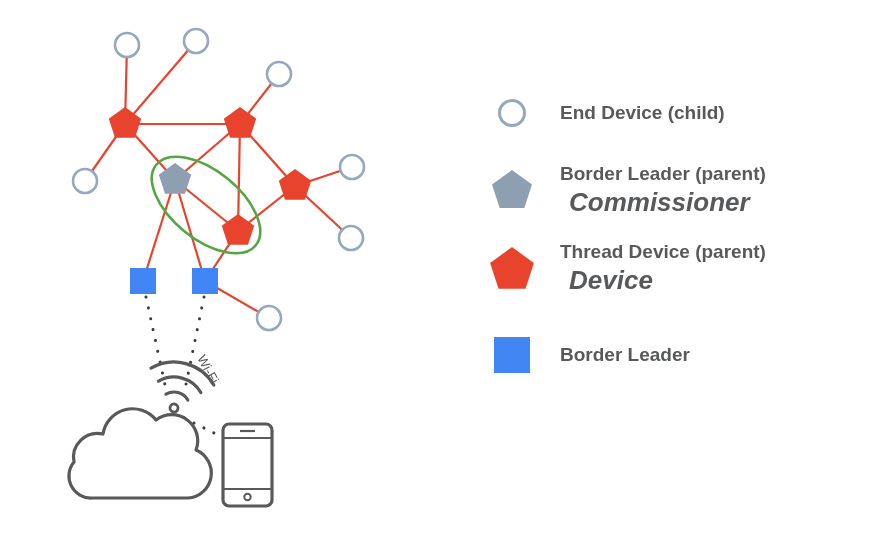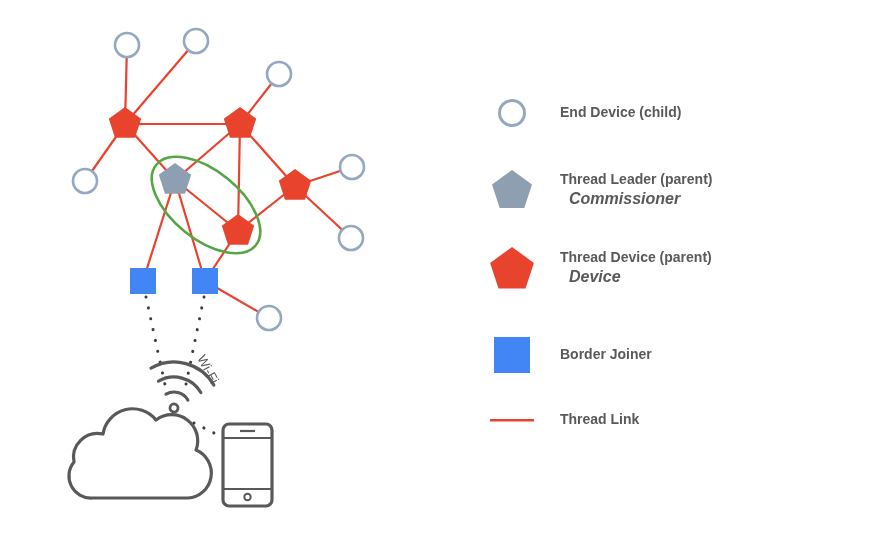--- a/index.html
+++ b/index.html
@@ -3,22 +3,22 @@
 <meta charset="utf-8">
 <style>
   * { box-sizing: border-box; }
   body { margin: 0; background: #ffffff; font-family: "Liberation Sans", sans-serif; }
   .page { position: relative; width: 869px; height: 536px; background: #ffffff; overflow: hidden; }
   .topology { position: absolute; left: 0; top: 0; }
   .legend { position: absolute; left: 487px; top: 0; width: 370px; height: 536px; }
   .legend-row { position: absolute; left: 0; display: flex; align-items: center; gap: 23px; transform: translateY(-50%); }
   .legend-icon { flex: 0 0 50px; width: 50px; display: flex; justify-content: center; align-items: center; }
   .legend-text { display: flex; flex-direction: column; }
-  .legend-label { font-size: 14px; font-weight: 700; color: #58595b; line-height: 1.24; white-space: nowrap; }
-  .legend-sublabel { font-size: 16px; font-weight: 700; font-style: italic; color: #58595b; line-height: 1.24; padding-left: 9px; white-space: nowrap; }
+  .legend-label { font-size: 19px; font-weight: 700; color: #58595b; line-height: 1.24; white-space: nowrap; }
+  .legend-sublabel { font-size: 26px; font-weight: 700; font-style: italic; color: #58595b; line-height: 1.24; padding-left: 9px; white-space: nowrap; }
 </style>
 </head>
 <body>
 
 <div class="page">
 
   <svg class="topology" width="440" height="536" viewBox="0 0 440 536">
 
     <g id="edge-layer">
         <line x1="127" y1="45" x2="125" y2="124" stroke="#e8432d" stroke-width="2.2"></line>
@@ -97,21 +97,21 @@
       </div>
     </div>
 
     <div class="legend-row" style="top:190px">
       <div class="legend-icon">
         <svg width="44" height="44">
           <polygon points="22,2 42,16.5 34.3,40 9.7,40 2,16.5" stroke-linejoin="round" fill="#8d9fb1"></polygon>
         </svg>
       </div>
       <div class="legend-text">
-        <div class="legend-label">Thread Leader (parent)</div>
+        <div class="legend-label">Border Leader (parent)</div>
         <div class="legend-sublabel">Commissioner</div>
       </div>
     </div>
 
     <div class="legend-row" style="top:268px">
       <div class="legend-icon">
         <svg width="48" height="46">
           <polygon points="24,2 45.9,17.9 37.5,43.6 10.5,43.6 2.1,17.9" stroke-linejoin="round" fill="#e8432d"></polygon>
         </svg>
       </div>
@@ -121,29 +121,19 @@
       </div>
     </div>
 
     <div class="legend-row" style="top:355px">
       <div class="legend-icon">
         <svg width="38" height="38">
           <rect x="1" y="1" width="36" height="36" fill="#4285f4"></rect>
         </svg>
       </div>
       <div class="legend-text">
-        <div class="legend-label">Border Joiner</div>
+        <div class="legend-label">Border Leader</div>
       </div>
     </div>
 
-    <div class="legend-row" style="top:420px">
-      <div class="legend-icon">
-        <svg width="46" height="10">
-          <line x1="1" y1="5" x2="45" y2="5" stroke-width="2.6" stroke="#e8432d"></line>
-        </svg>
-      </div>
-      <div class="legend-text">
-        <div class="legend-label">Thread Link</div>
-      </div>
-    </div>
 
   </div>
 </div>
 
 </body></html>

